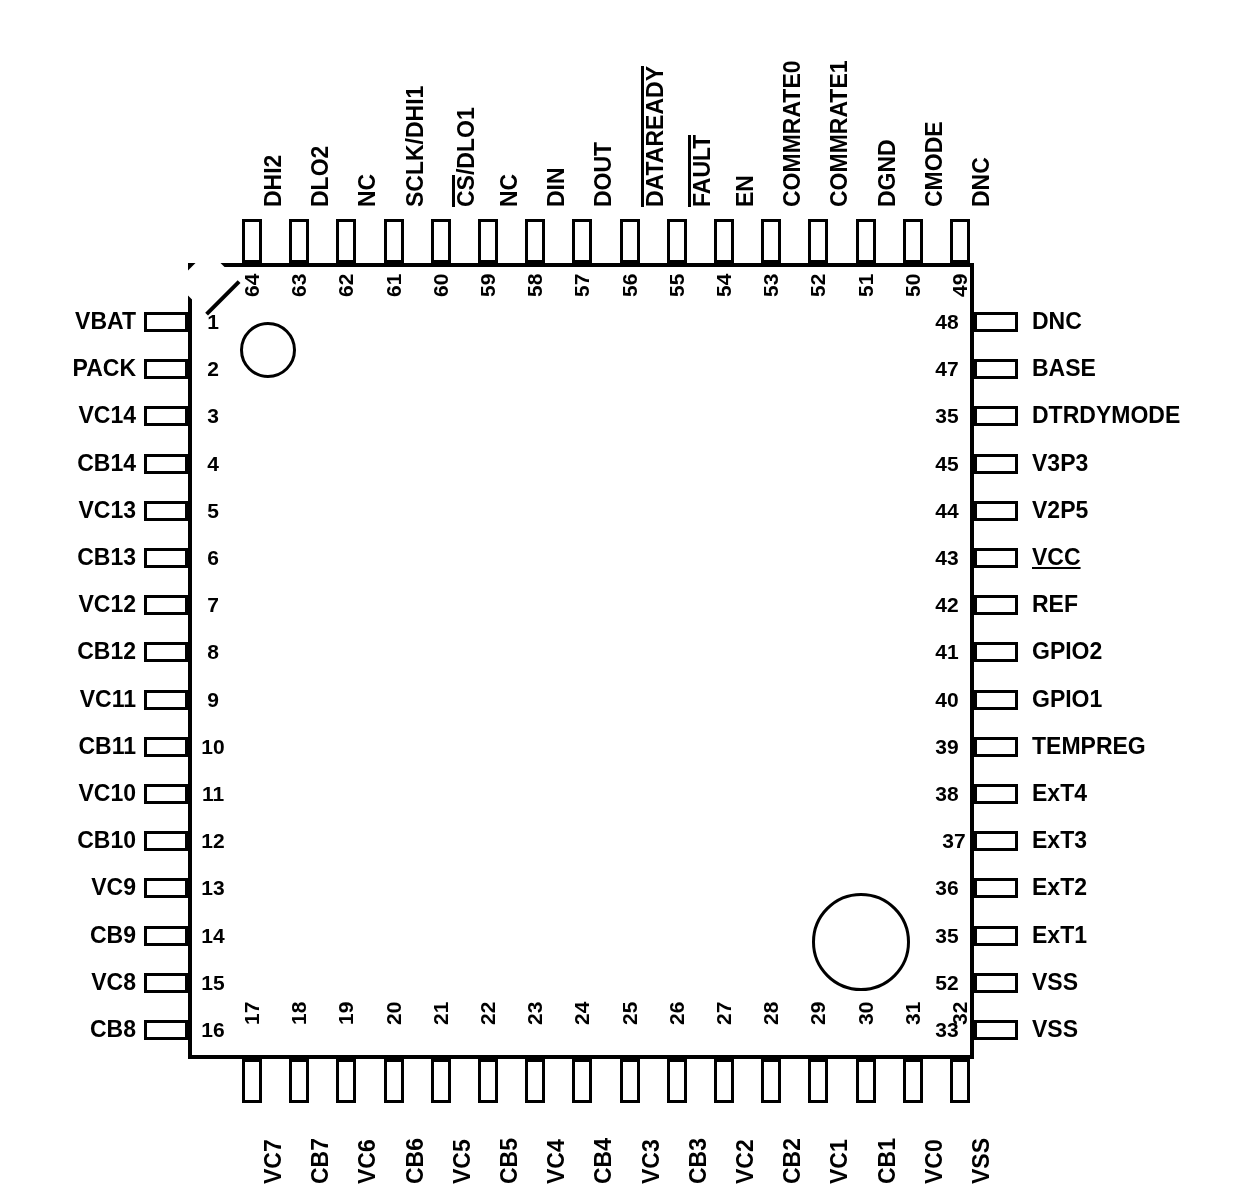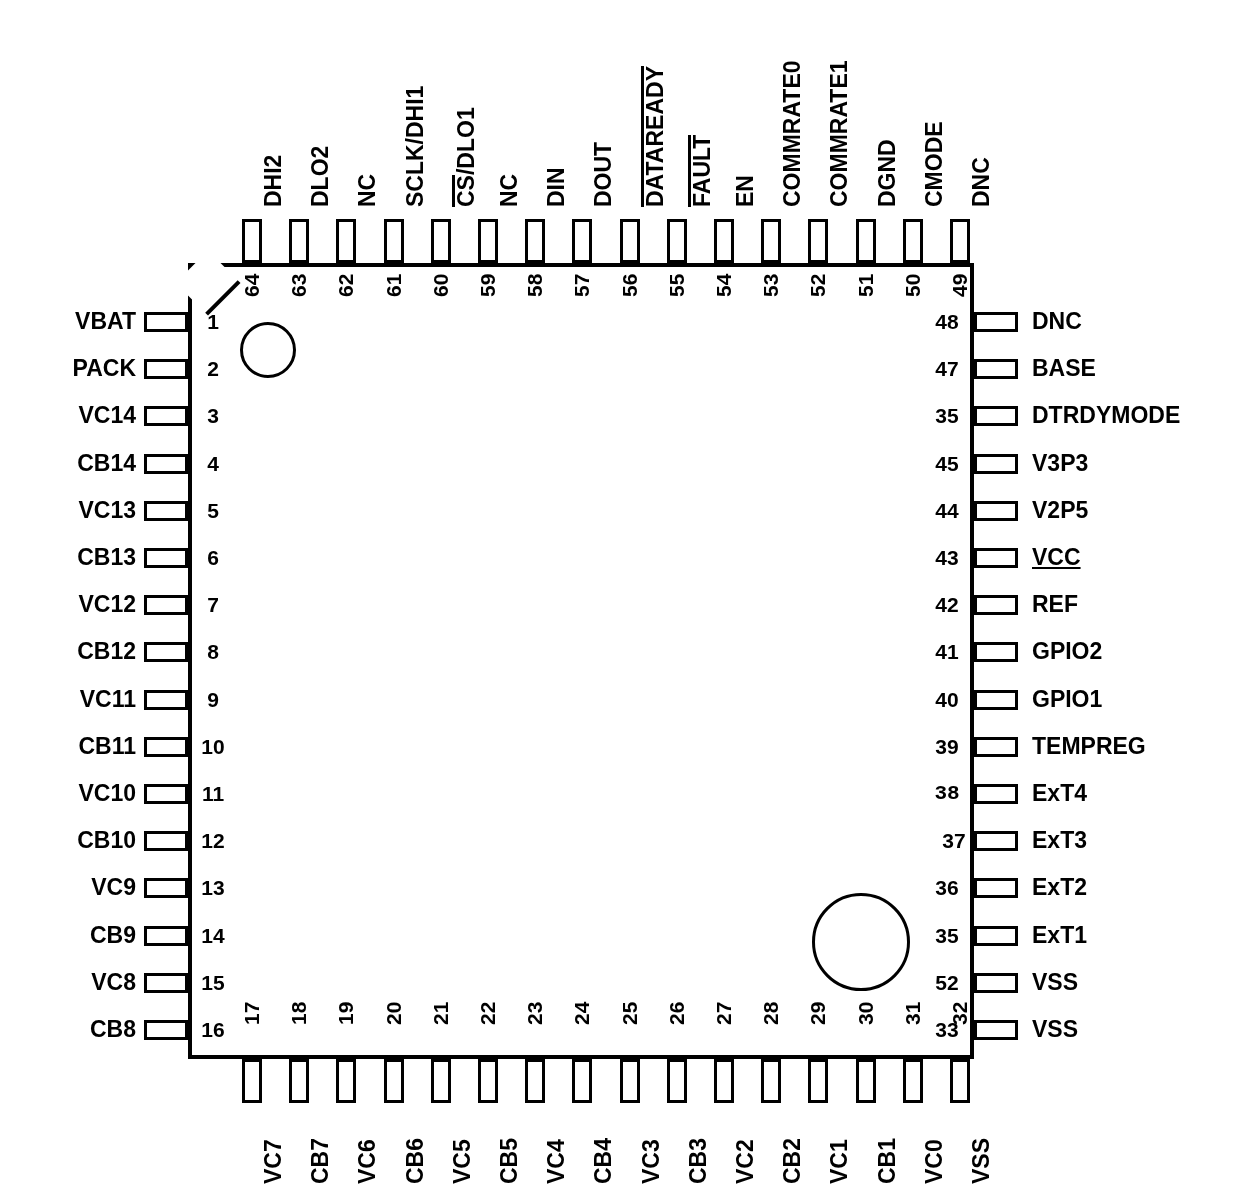--- a/index.html
+++ b/index.html
@@ -188,21 +188,21 @@
       <div class="pin pin-h" style="left: 974px; top: 642.4px;"></div>
       <div class="pinnum pinnum-h" style="left: 930px; top: 642.4px;">41</div>
       <div class="plabel plabel-right" style="left: 1032px; top: 641.4px; width: 220px;">GPIO2</div>
       <div class="pin pin-h" style="left: 974px; top: 689.6px;"></div>
       <div class="pinnum pinnum-h" style="left: 930px; top: 689.6px;">40</div>
       <div class="plabel plabel-right" style="left: 1032px; top: 688.6px; width: 220px;">GPIO1</div>
       <div class="pin pin-h" style="left: 974px; top: 736.8px;"></div>
       <div class="pinnum pinnum-h" style="left: 930px; top: 736.8px;">39</div>
       <div class="plabel plabel-right" style="left: 1032px; top: 735.8px; width: 220px;">TEMPREG</div>
       <div class="pin pin-h" style="left: 974px; top: 784px;"></div>
-      <div class="pinnum pinnum-h" style="left: 930px; top: 784px; font-family: Liberation Mono, monospace;">38</div>
+      <div class="pinnum pinnum-h" style="left: 930px; top: 784px;">38</div>
       <div class="plabel plabel-right" style="left: 1032px; top: 783px; width: 220px;">ExT4</div>
       <div class="pin pin-h" style="left: 974px; top: 831.2px;"></div>
       <div class="pinnum pinnum-h" style="left: 937px; top: 831.2px;">37</div>
       <div class="plabel plabel-right" style="left: 1032px; top: 830.2px; width: 220px;">ExT3</div>
       <div class="pin pin-h" style="left: 974px; top: 878.4px;"></div>
       <div class="pinnum pinnum-h" style="left: 930px; top: 878.4px;">36</div>
       <div class="plabel plabel-right" style="left: 1032px; top: 877.4px; width: 220px;">ExT2</div>
       <div class="pin pin-h" style="left: 974px; top: 925.6px;"></div>
       <div class="pinnum pinnum-h" style="left: 930px; top: 925.6px;">35</div>
       <div class="plabel plabel-right" style="left: 1032px; top: 924.6px; width: 220px;">ExT1</div>

